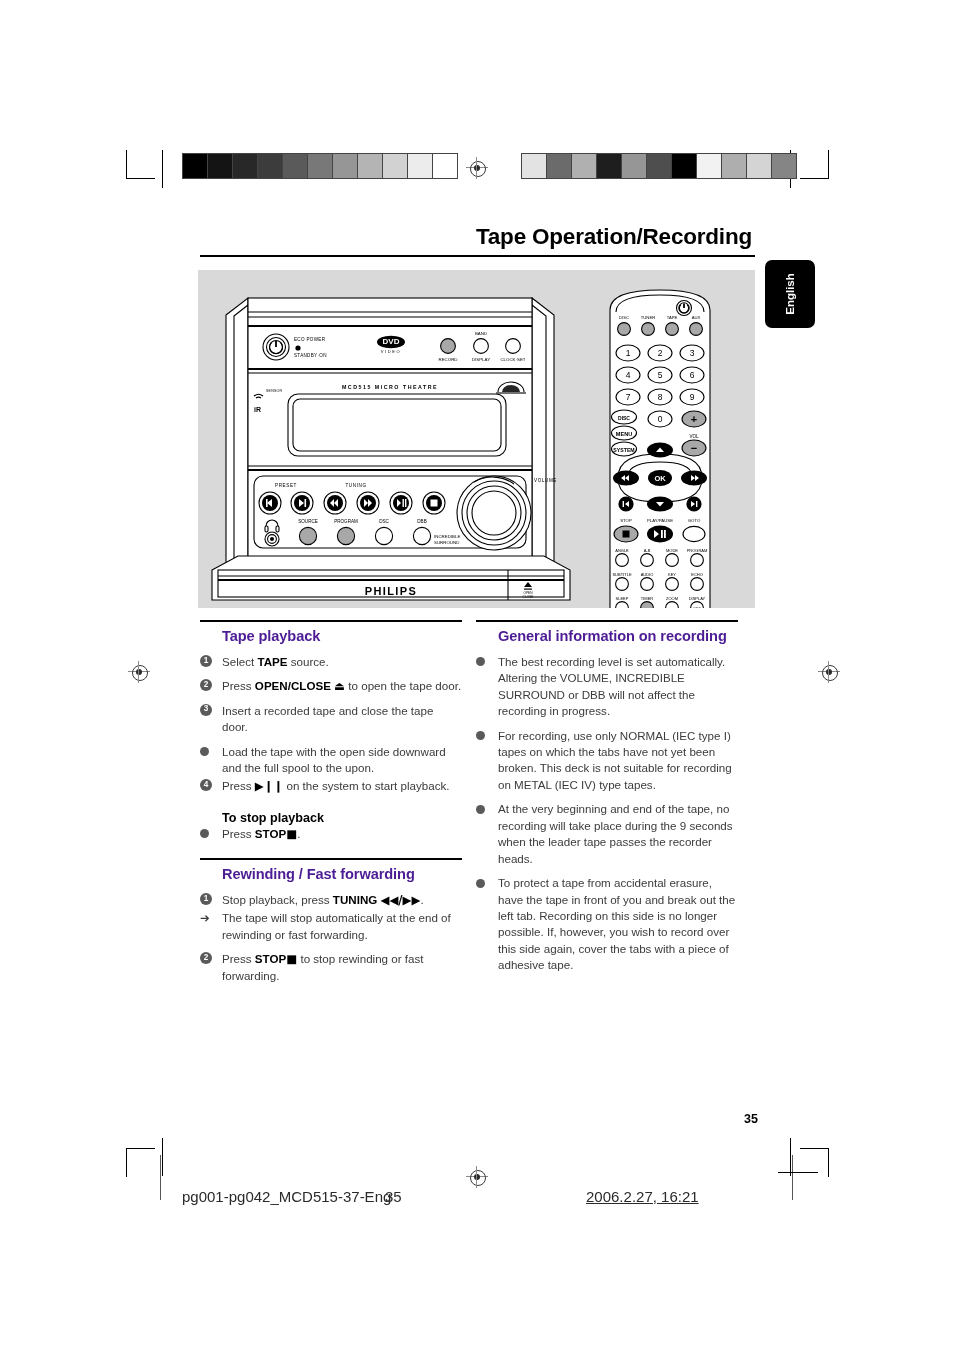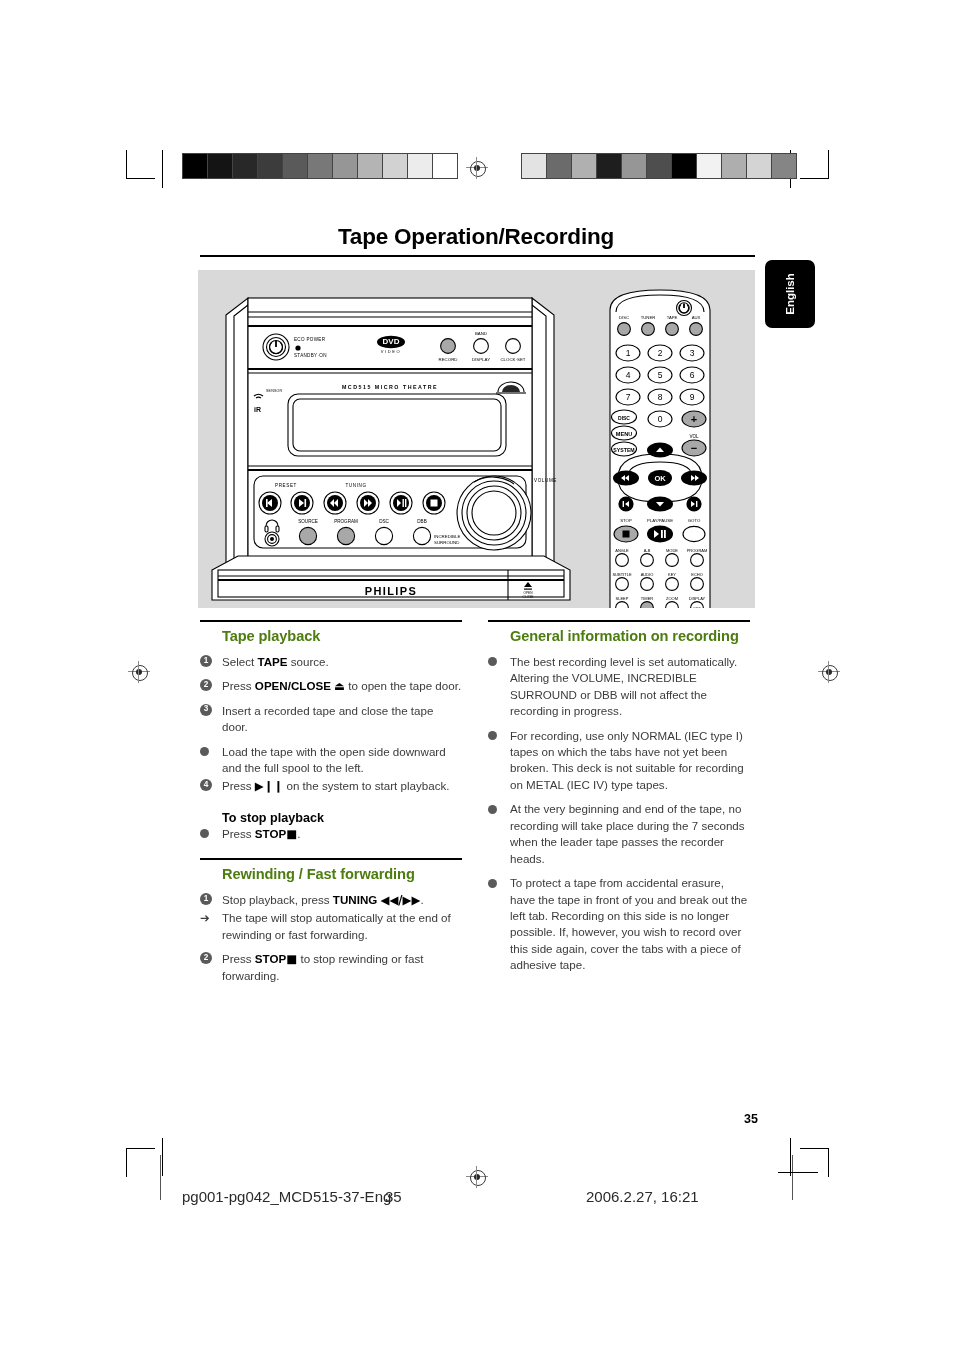--- a/index.html
+++ b/index.html
@@ -16,21 +16,21 @@
   .reg .ring{position:absolute;left:4px;top:4px;width:14px;height:14px;border:1.6px solid #3a3a3a;border-radius:50%;}
   .reg .dot{position:absolute;left:8px;top:8px;width:6px;height:6px;background:#2a2a2a;border-radius:50%;}
 
   .colorbar{position:absolute;display:flex;border:1px solid #444;height:26px;box-sizing:border-box;}
   .colorbar i{display:block;width:24px;height:100%;border-right:1px solid #444;}
   .colorbar i:last-child{border-right:none;}
 
   
   .page-title{
     position:absolute;left:200px;top:224px;width:552px;
-    text-align:center;font-size:22.5px;font-weight:bold;
+    text-align:right;font-size:22.5px;font-weight:bold;
     letter-spacing:-0.2px;color:#000;
   }
   .title-rule{position:absolute;left:200px;top:255px;width:555px;height:2.2px;background:#000;}
 
   
   .lang-tab{
     position:absolute;left:765px;top:260px;width:50px;height:68px;
     background:#000;border-radius:7px;
   }
   .lang-tab span{
@@ -43,26 +43,26 @@
   .illus{
     position:absolute;left:198px;top:270px;width:557px;height:338px;
     background:#d9d9d9;
     text-decoration:underline;
   }
   .illus svg{display:block;width:100%;height:100%;}
 
   
   .col{position:absolute;top:620px;width:262px;}
   .col-left{left:200px;}
-  .col-right{left:488px;}
+  .col-right{left:476px;}
 
   .sec{margin-bottom:2px;}
   .sec-rule{height:1.6px;background:#000;margin-bottom:5px;}
   h2.sec-title{
-    margin:0 0 9px 22px;font-size:14.6px;font-weight:bold;color:#4d7c0f;
+    margin:0 0 9px 22px;font-size:14.6px;font-weight:bold;color:#4c1d95;
     line-height:1.24;letter-spacing:-0.1px;
   }
   h3.sub-title{
     margin:16px 0 1px 22px;font-size:12.6px;font-weight:bold;color:#000;
   }
 
   ul.steps{list-style:none;margin:0;padding:0;}
   ul.steps li{
     position:relative;padding-left:22px;margin-bottom:8px;
     font-size:11.6px;line-height:1.42;color:#3b3b3b;
@@ -436,21 +436,21 @@
 
   <div class="col col-left">
 
     <div class="sec">
       <div class="sec-rule"></div>
       <h2 class="sec-title">Tape playback</h2>
       <ul class="steps" id="l1-items">
           <li><span class="num">1</span><span>Select <b>TAPE</b> source.</span></li>
           <li><span class="num">2</span><span>Press <b>OPEN/CLOSE <span class="sym">⏏</span></b> to open the tape door.</span></li>
           <li><span class="num">3</span><span>Insert a recorded tape and close the tape door.</span></li>
-          <li class="tight"><span class="bul"></span><span>Load the tape with the open side downward and the full spool to the left.</span></li>
+          <li class="tight"><span class="bul"></span><span>Load the tape with the open side downward and the full spool to the upon.</span></li>
           <li><span class="num">4</span><span>Press <b class="sym">▶❙❙</b> on the system to start playback.</span></li>
         </ul>
       <h3 class="sub-title">To stop playback</h3>
       <ul class="steps" id="l1-sub">
           <li><span class="bul"></span><span>Press <b>STOP<span class="sym">■</span></b>.</span></li>
         </ul>
     </div>
 
     <div class="sec" style="margin-top:16px;">
       <div class="sec-rule"></div>
@@ -463,33 +463,33 @@
     </div>
   </div>
 
   <div class="col col-right">
     <div class="sec">
       <div class="sec-rule"></div>
       <h2 class="sec-title">General information on recording</h2>
       <ul class="steps" id="r1-items">
           <li><span class="bul"></span><span>The best recording level is set automatically. Altering the VOLUME, INCREDIBLE SURROUND or DBB will not affect the recording in progress.</span></li>
           <li><span class="bul"></span><span>For recording, use only NORMAL (IEC type I) tapes on which the tabs have not yet been broken. This deck is not suitable for recording on METAL (IEC IV) type tapes.</span></li>
-          <li><span class="bul"></span><span>At the very beginning and end of the tape, no recording will take place during the 7 seconds when the leader tape passes the recorder heads.</span></li>
+          <li><span class="bul"></span><span>At the very beginning and end of the tape, no recording will take place during the 9 seconds when the leader tape passes the recorder heads.</span></li>
           <li><span class="bul"></span><span>To protect a tape from accidental erasure, have the tape in front of you and break out the left tab. Recording on this side is no longer possible. If, however, you wish to record over this side again, cover the tabs with a piece of adhesive tape.</span></li>
         </ul>
     </div>
   </div>
 
   <div class="pagenum">35</div>
 
   <div style="position:absolute;left:126px;top:1148px;width:28px;height:28px;border-left:1.4px solid #000;border-top:1.4px solid #000;"></div>
   <div style="position:absolute;left:162px;top:1138px;width:0;height:38px;border-left:1.4px solid #000;"></div>
   <div style="position:absolute;left:800px;top:1148px;width:28px;height:28px;border-right:1.4px solid #000;border-top:1.4px solid #000;"></div>
   <div style="position:absolute;left:790px;top:1138px;width:0;height:38px;border-left:1.4px solid #000;"></div>
 
   <div class="vline" style="left:160px;top:1155px;height:45px;"></div>
   <div class="vline" style="left:792px;top:1155px;height:45px;"></div>
   <div class="hline" style="left:778px;top:1172px;width:40px;"></div>
 
   <div class="foot-txt" style="left:182px;top:1188px;">pg001-pg042_MCD515-37-Eng</div>
   <div class="foot-txt" style="left:385px;top:1188px;">35</div>
-  <div class="foot-txt" style="left:586px;top:1188px;">2006.2.27, 16:21</div>
+  <div class="foot-txt" style="left:586px;top:1188px;text-decoration:underline;">2006.2.27, 16:21</div>
 </div>
 
 </body></html>

